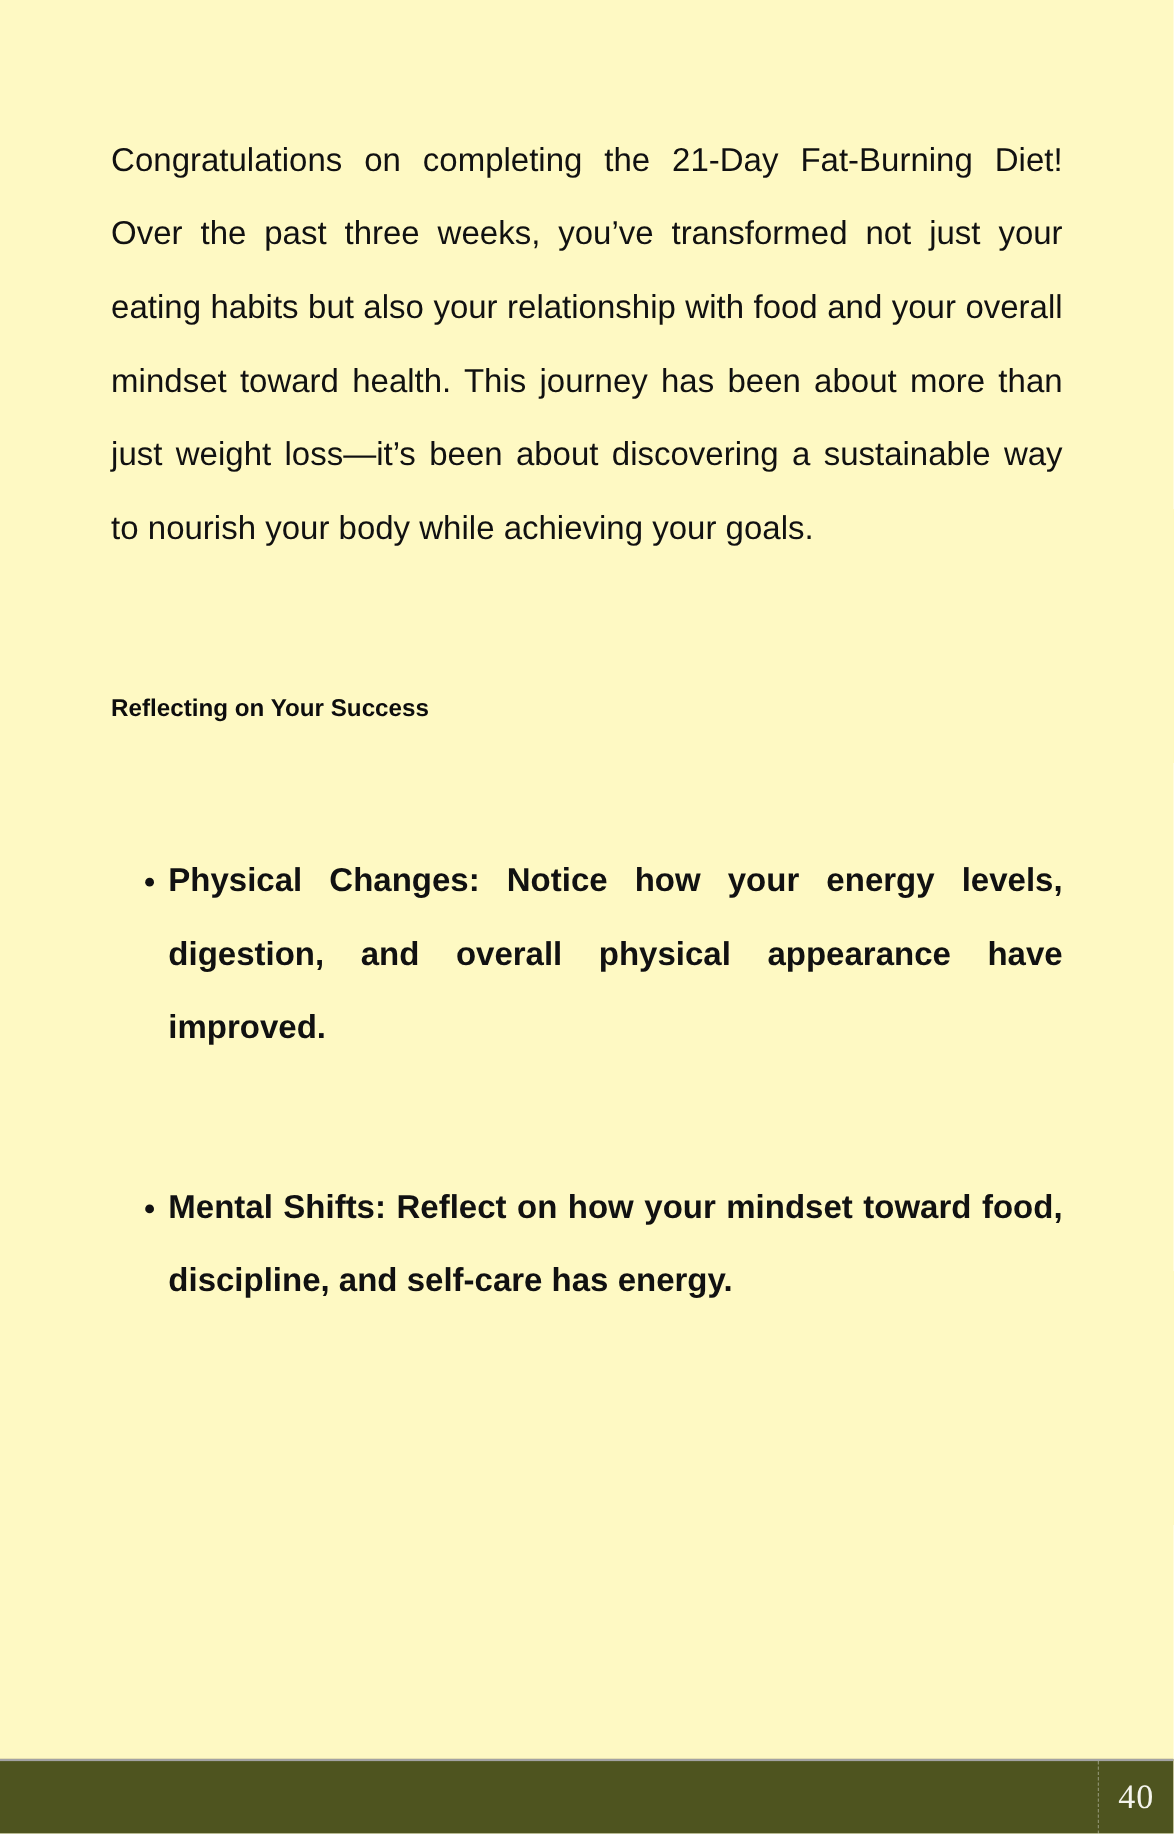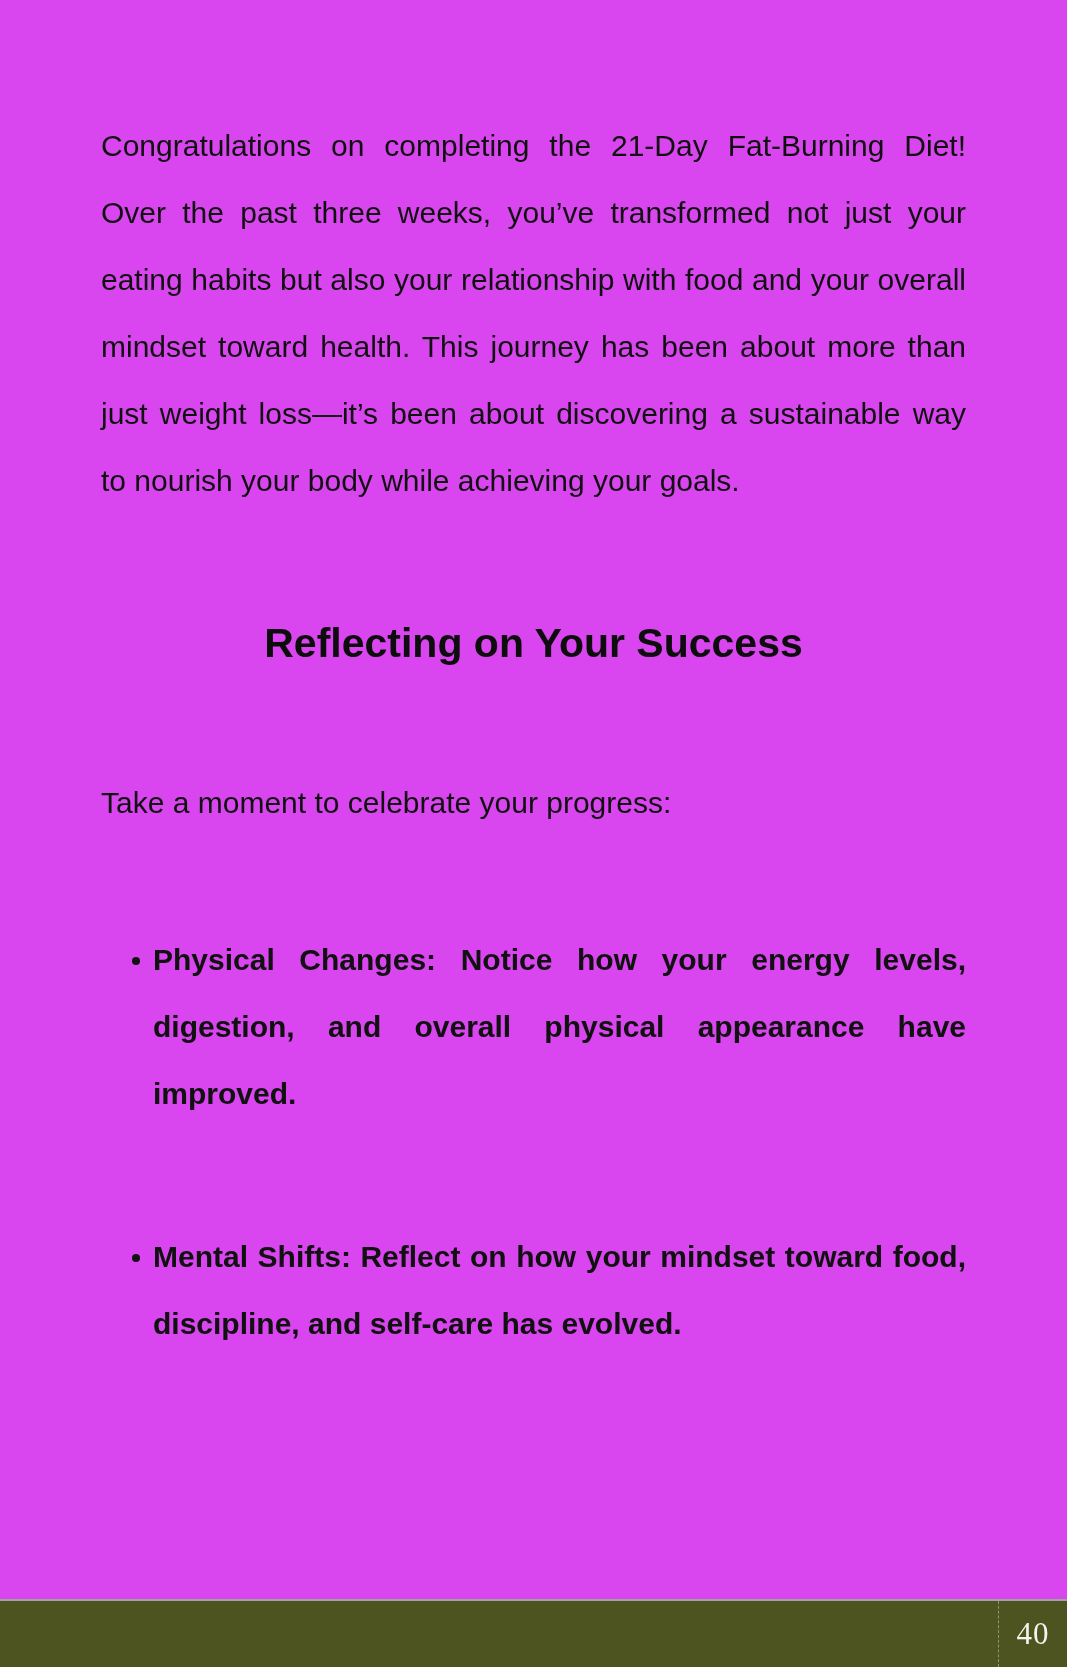--- a/index.html
+++ b/index.html
@@ -1,43 +1,43 @@
 <!DOCTYPE html>
 <html><head>
 <meta charset="utf-8">
 <style>
   * { margin: 0; padding: 0; box-sizing: border-box; }
   html, body { background: #ffffff; }
   .page {
     position: relative;
     width: 1067px;
     height: 1667px;
-    background: #d946ef;
+    background: #fef9c3;
     font-family: "Liberation Sans", sans-serif;
     color: #111111;
     overflow: hidden;
     margin: 0 auto;
   }
   .content {
     padding: 112px 101px 0 101px;
   }
   .body-text {
     font-size: 30px;
     line-height: 67px;
     text-align: justify;
     color: #111111;
   }
   .intro {
     margin: 0;
   }
   .heading {
-    font-size: 41px;
+    font-size: 22px;
     line-height: 67px;
     font-weight: bold;
-    text-align: center;
+    text-align: left;
     color: #0d0d0d;
     margin-top: 96px;
   }
   .lead {
     margin-top: 92px;
     text-align: left;
   }
   .bullet-list {
     list-style: none;
     margin-top: 90px;
@@ -97,30 +97,29 @@
 </head>
 <body>
 
 <div class="page">
   <div class="content">
 
     <p class="body-text intro">Congratulations on completing the 21-Day Fat-Burning Diet! Over the past three weeks, you’ve transformed not just your eating habits but also your relationship with food and your overall mindset toward health. This journey has been about more than just weight loss—it’s been about discovering a sustainable way to nourish your body while achieving your goals.</p>
 
     <h2 class="heading">Reflecting on Your Success</h2>
 
-    <p class="body-text lead">Take a moment to celebrate your progress:</p>
 
     <ul class="bullet-list">
       <li class="bullet-item">
         <span class="bullet-dot"></span>
         <span class="bullet-text">Physical Changes: Notice how your energy levels, digestion, and overall physical appearance have improved.</span>
       </li>
       <li class="bullet-item">
         <span class="bullet-dot"></span>
-        <span class="bullet-text">Mental Shifts: Reflect on how your mindset toward food, discipline, and self-care has evolved.</span>
+        <span class="bullet-text">Mental Shifts: Reflect on how your mindset toward food, discipline, and self-care has energy.</span>
       </li>
     </ul>
 
   </div>
 
   <footer class="footer-bar">
     <div class="footer-divider"></div>
     <span class="page-number">40</span>
   </footer>
 </div>

